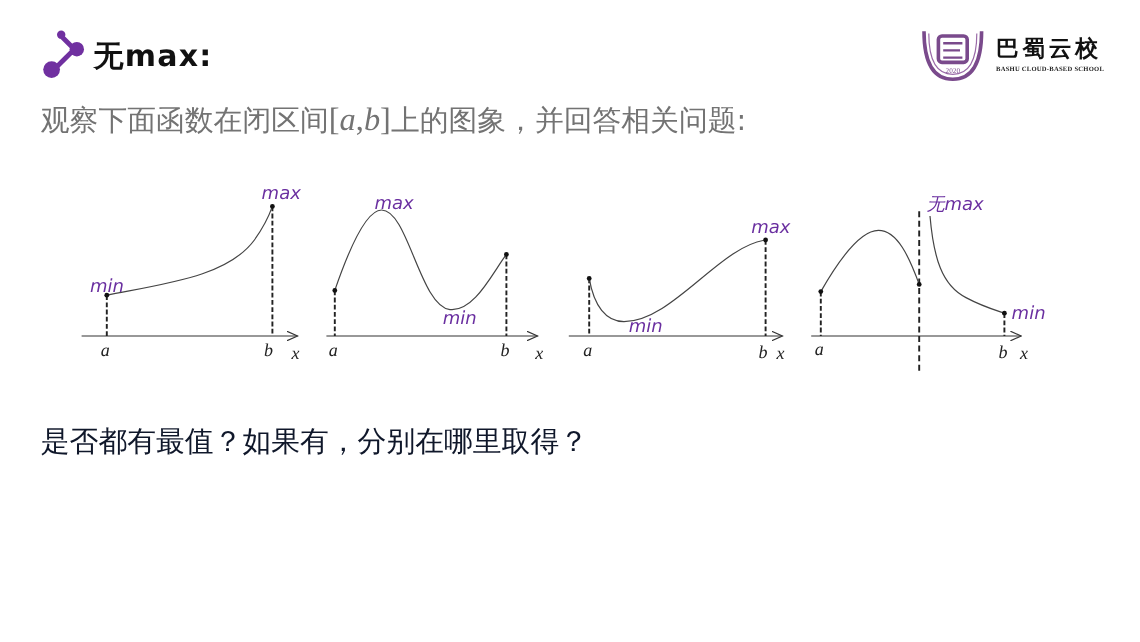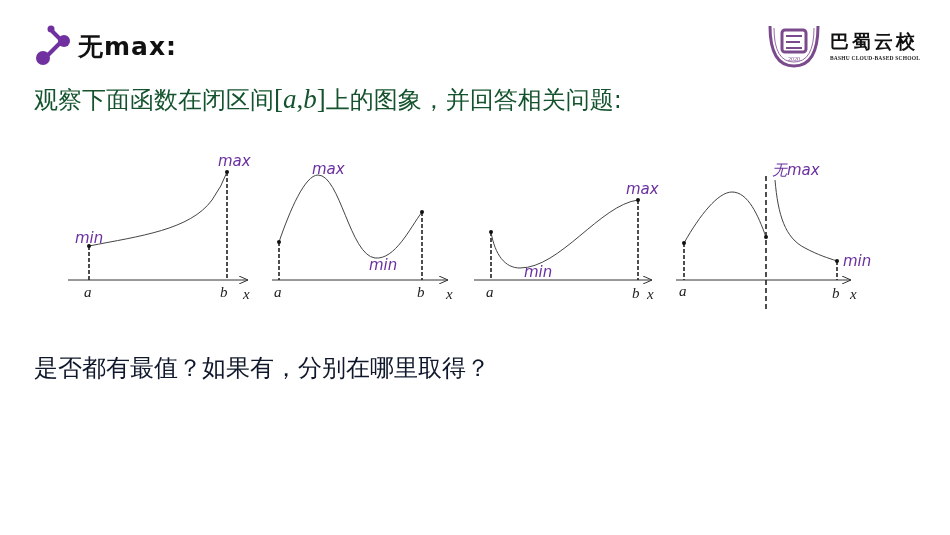--- a/index.html
+++ b/index.html
@@ -8,21 +8,21 @@
     font-family: "DejaVu Sans", "Liberation Sans", sans-serif; color: #111;
   }
   .header { position: absolute; left: 32px; top: 26px; height: 40px; display: flex; align-items: center; }
   .header-icon { width: 42px; height: 42px; }
   .header-title { font-size: 25px; font-weight: bold; margin-left: 4px; letter-spacing: 1px; color: #111; }
   .logo { position: absolute; left: 766px; top: 22px; width: 170px; height: 46px; display: flex; align-items: center; }
   .logo-badge { width: 56px; height: 46px; }
   .logo-text { margin-left: 8px; display: flex; flex-direction: column; }
   .logo-cn { font-family: "DejaVu Serif", serif; font-size: 19px; font-weight: bold; letter-spacing: 3px; color: #111; line-height: 22px; }
   .logo-en { font-family: "Liberation Serif", serif; font-size: 5.5px; font-weight: bold; letter-spacing: 0.2px; color: #222; margin-top: 3px; white-space: nowrap; }
-  .intro { position: absolute; left: 34px; top: 84px; font-size: 24px; color: #14532d; white-space: nowrap; }
+  .intro { position: absolute; left: 34px; top: 84px; font-size: 24px; color: #737373; white-space: nowrap; }
   .intro .math { font-family: "Liberation Serif", "DejaVu Serif", serif; font-size: 27px; }
   .intro .math i { font-style: italic; }
   .graphs { position: absolute; left: 0; top: 140px; width: 950px; height: 180px; }
   .question { position: absolute; left: 34px; top: 352px; font-size: 24px; color: #0f172a; white-space: nowrap; }
   svg text.hand-label { font-family: "DejaVu Sans", sans-serif; font-size: 15px; fill: #6a2fa0; font-style: italic; }
   svg text.axis-label { font-family: "Liberation Serif", "DejaVu Serif", serif; font-size: 15px; font-style: italic; fill: #222; }
 </style>
 </head>
 <body>
 

